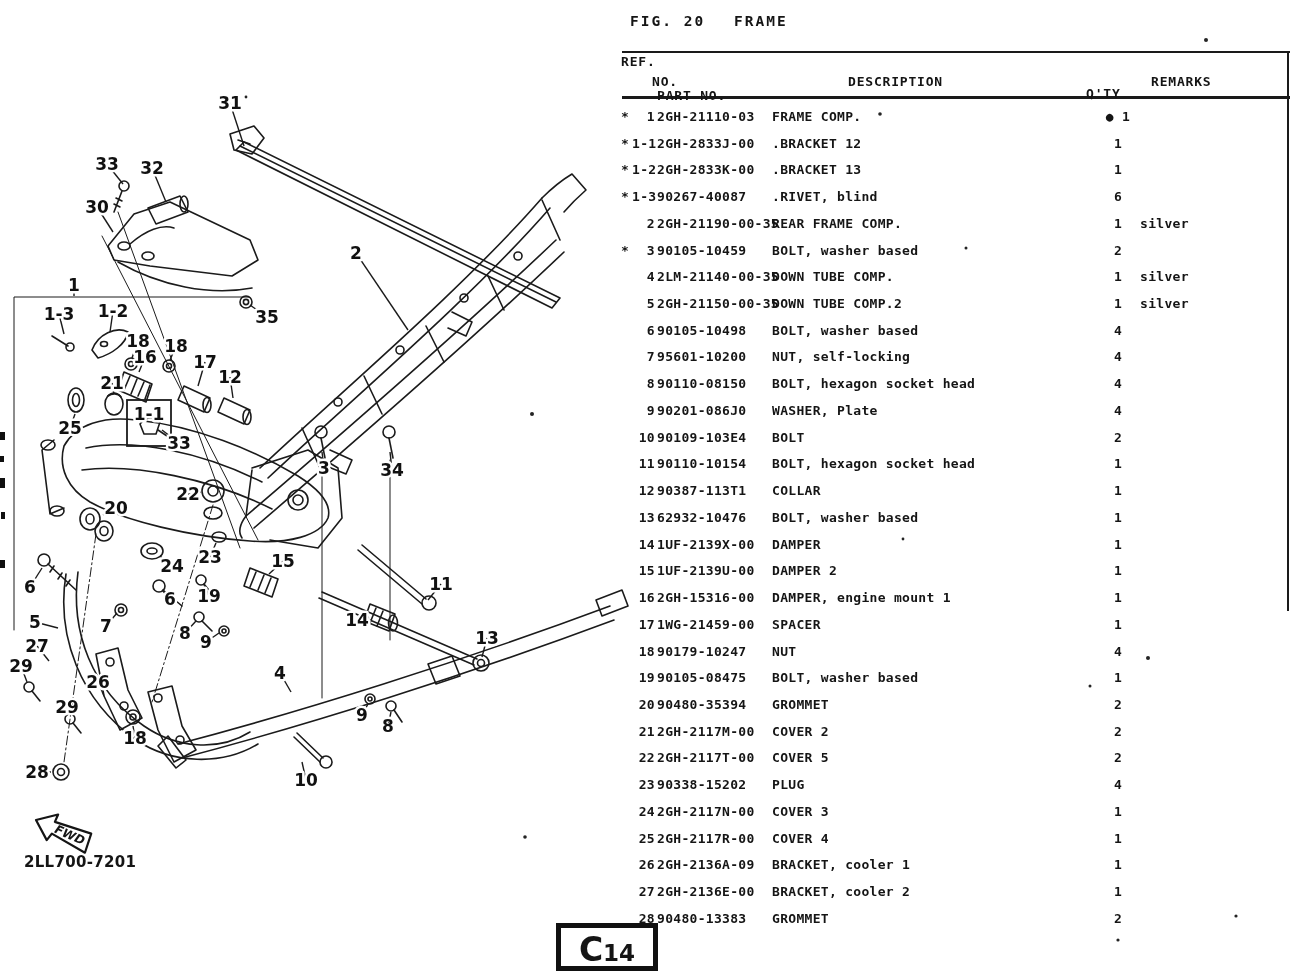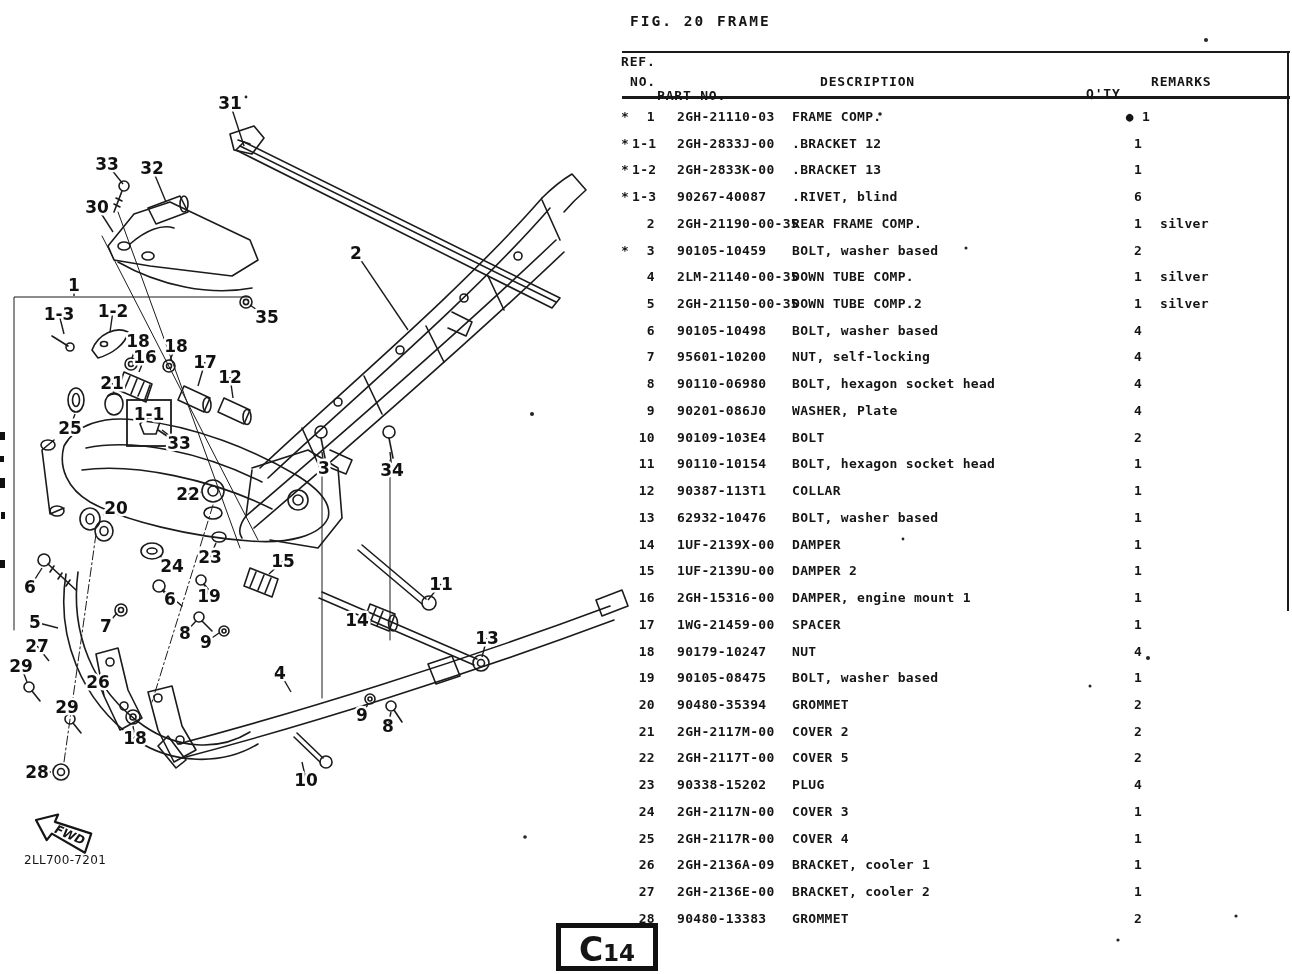--- a/index.html
+++ b/index.html
@@ -24,43 +24,43 @@
     paint-order:stroke;stroke:#ffffff;stroke-width:5px;stroke-linejoin:round;
   }
   #callouts line{stroke:#1b1b1b;stroke-width:1.4;}
   #callouts rect{fill:none;stroke:#1b1b1b;stroke-width:1.8;}
   #fwd-group path{fill:#ffffff;stroke:#151515;stroke-width:2.2;stroke-linejoin:round;}
   #fwd-group text{
     font-family:"DejaVu Sans",sans-serif;font-weight:700;font-style:italic;
     font-size:12px;fill:#151515;stroke:none;
   }
   #fig-title{
-    position:absolute;left:630px;top:13px;z-index:2;display:flex;gap:12px;
+    position:absolute;left:630px;top:13px;z-index:2;display:flex;gap:29px;
     font-size:14.5px;font-weight:700;letter-spacing:2px;white-space:pre;justify-content:center;
   }
   .rule{position:absolute;background:#1a1a1a;z-index:2;}
   #rule-top{left:622px;top:51px;width:668px;height:2px;}
   #rule-head{left:622px;top:96px;width:668px;height:3px;}
   #rule-right{left:1287px;top:51px;width:2px;height:560px;}
 
   .hcell{position:absolute;z-index:2;font-size:13px;font-weight:700;letter-spacing:0.8px;white-space:pre;text-align:center;}
 
   #parts-rows{position:absolute;left:621px;top:103px;width:666px;z-index:2;}
   .prow{display:flex;height:26.74px;align-items:center;font-size:13px;font-weight:700;letter-spacing:0.3px;white-space:pre;}
   .c-star{width:11px;flex:none;}
   .c-ref{width:23px;flex:none;text-align:right;}
   .c-gap{width:2px;flex:none;}
-  .c-part{width:115px;flex:none;margin-left:20px;}
+  .c-part{width:115px;flex:none;}
   .c-desc{width:324px;flex:none;}
   .c-qty{width:44px;flex:none;text-align:center;}
   .c-rem{flex:1;}
 
   #drawing-code{
     position:absolute;left:24px;top:853px;z-index:2;
-    font-family:"DejaVu Sans",sans-serif;font-weight:400;font-size:12px;letter-spacing:0.3px;
+    font-family:"DejaVu Sans",sans-serif;font-weight:700;font-size:15px;letter-spacing:0.3px;
   }
   #page-code-badge{
     position:absolute;left:556px;top:923px;width:92px;height:37px;z-index:2;
     border:5px solid #111;background:#fff;
     display:flex;align-items:flex-end;justify-content:center;
     font-family:"DejaVu Sans",sans-serif;font-weight:700;line-height:0.95;
     padding-bottom:1px;
   }
   #page-code-badge .big{font-size:33px;}
   #page-code-badge .small{font-size:23px;}
@@ -350,38 +350,38 @@
 <div id="fig-title">
   <span>FIG. 20</span>
   <span>FRAME</span>
 </div>
 
 <div id="rule-top" class="rule"></div>
 <div id="rule-head" class="rule"></div>
 <div id="rule-right" class="rule"></div>
 
 <div class="hcell" style="left:621px;top:54px;">REF.</div>
-<div class="hcell" style="left:630px;top:74px;">NO.</div>
+<div class="hcell" style="left:652px;top:74px;">NO.</div>
 <div class="hcell" style="left:657px;top:74px;margin-top:14px;">PART NO.</div>
-<div class="hcell" style="left:820px;top:74px;">DESCRIPTION</div>
+<div class="hcell" style="left:848px;top:74px;">DESCRIPTION</div>
 <div class="hcell" style="left:1086px;top:86px;">Q'TY</div>
 <div class="hcell" style="left:1151px;top:74px;">REMARKS</div>
 
 <div id="parts-rows">
     <div class="prow"><span class="c-star">*</span><span class="c-ref">1</span><span class="c-gap"></span><span class="c-part">2GH-21110-03</span><span class="c-desc">FRAME COMP.</span><span class="c-qty">● 1</span><span class="c-rem"></span></div>
     <div class="prow"><span class="c-star">*</span><span class="c-ref">1-1</span><span class="c-gap"></span><span class="c-part">2GH-2833J-00</span><span class="c-desc">.BRACKET 12</span><span class="c-qty">1</span><span class="c-rem"></span></div>
     <div class="prow"><span class="c-star">*</span><span class="c-ref">1-2</span><span class="c-gap"></span><span class="c-part">2GH-2833K-00</span><span class="c-desc">.BRACKET 13</span><span class="c-qty">1</span><span class="c-rem"></span></div>
     <div class="prow"><span class="c-star">*</span><span class="c-ref">1-3</span><span class="c-gap"></span><span class="c-part">90267-40087</span><span class="c-desc">.RIVET, blind</span><span class="c-qty">6</span><span class="c-rem"></span></div>
     <div class="prow"><span class="c-star"></span><span class="c-ref">2</span><span class="c-gap"></span><span class="c-part">2GH-21190-00-35</span><span class="c-desc">REAR FRAME COMP.</span><span class="c-qty">1</span><span class="c-rem">silver</span></div>
     <div class="prow"><span class="c-star">*</span><span class="c-ref">3</span><span class="c-gap"></span><span class="c-part">90105-10459</span><span class="c-desc">BOLT, washer based</span><span class="c-qty">2</span><span class="c-rem"></span></div>
     <div class="prow"><span class="c-star"></span><span class="c-ref">4</span><span class="c-gap"></span><span class="c-part">2LM-21140-00-35</span><span class="c-desc">DOWN TUBE COMP.</span><span class="c-qty">1</span><span class="c-rem">silver</span></div>
     <div class="prow"><span class="c-star"></span><span class="c-ref">5</span><span class="c-gap"></span><span class="c-part">2GH-21150-00-35</span><span class="c-desc">DOWN TUBE COMP.2</span><span class="c-qty">1</span><span class="c-rem">silver</span></div>
     <div class="prow"><span class="c-star"></span><span class="c-ref">6</span><span class="c-gap"></span><span class="c-part">90105-10498</span><span class="c-desc">BOLT, washer based</span><span class="c-qty">4</span><span class="c-rem"></span></div>
     <div class="prow"><span class="c-star"></span><span class="c-ref">7</span><span class="c-gap"></span><span class="c-part">95601-10200</span><span class="c-desc">NUT, self-locking</span><span class="c-qty">4</span><span class="c-rem"></span></div>
-    <div class="prow"><span class="c-star"></span><span class="c-ref">8</span><span class="c-gap"></span><span class="c-part">90110-06980</span><span class="c-desc">BOLT, hexagon socket head</span><span class="c-qty">4</span><span class="c-rem"></span></div>
+    <div class="prow"><span class="c-star"></span><span class="c-ref">8</span><span class="c-gap"></span><span class="c-part">90110-08150</span><span class="c-desc">BOLT, hexagon socket head</span><span class="c-qty">4</span><span class="c-rem"></span></div>
     <div class="prow"><span class="c-star"></span><span class="c-ref">9</span><span class="c-gap"></span><span class="c-part">90201-086J0</span><span class="c-desc">WASHER, Plate</span><span class="c-qty">4</span><span class="c-rem"></span></div>
     <div class="prow"><span class="c-star"></span><span class="c-ref">10</span><span class="c-gap"></span><span class="c-part">90109-103E4</span><span class="c-desc">BOLT</span><span class="c-qty">2</span><span class="c-rem"></span></div>
     <div class="prow"><span class="c-star"></span><span class="c-ref">11</span><span class="c-gap"></span><span class="c-part">90110-10154</span><span class="c-desc">BOLT, hexagon socket head</span><span class="c-qty">1</span><span class="c-rem"></span></div>
     <div class="prow"><span class="c-star"></span><span class="c-ref">12</span><span class="c-gap"></span><span class="c-part">90387-113T1</span><span class="c-desc">COLLAR</span><span class="c-qty">1</span><span class="c-rem"></span></div>
     <div class="prow"><span class="c-star"></span><span class="c-ref">13</span><span class="c-gap"></span><span class="c-part">62932-10476</span><span class="c-desc">BOLT, washer based</span><span class="c-qty">1</span><span class="c-rem"></span></div>
     <div class="prow"><span class="c-star"></span><span class="c-ref">14</span><span class="c-gap"></span><span class="c-part">1UF-2139X-00</span><span class="c-desc">DAMPER</span><span class="c-qty">1</span><span class="c-rem"></span></div>
     <div class="prow"><span class="c-star"></span><span class="c-ref">15</span><span class="c-gap"></span><span class="c-part">1UF-2139U-00</span><span class="c-desc">DAMPER 2</span><span class="c-qty">1</span><span class="c-rem"></span></div>
     <div class="prow"><span class="c-star"></span><span class="c-ref">16</span><span class="c-gap"></span><span class="c-part">2GH-15316-00</span><span class="c-desc">DAMPER, engine mount 1</span><span class="c-qty">1</span><span class="c-rem"></span></div>
     <div class="prow"><span class="c-star"></span><span class="c-ref">17</span><span class="c-gap"></span><span class="c-part">1WG-21459-00</span><span class="c-desc">SPACER</span><span class="c-qty">1</span><span class="c-rem"></span></div>
     <div class="prow"><span class="c-star"></span><span class="c-ref">18</span><span class="c-gap"></span><span class="c-part">90179-10247</span><span class="c-desc">NUT</span><span class="c-qty">4</span><span class="c-rem"></span></div>

